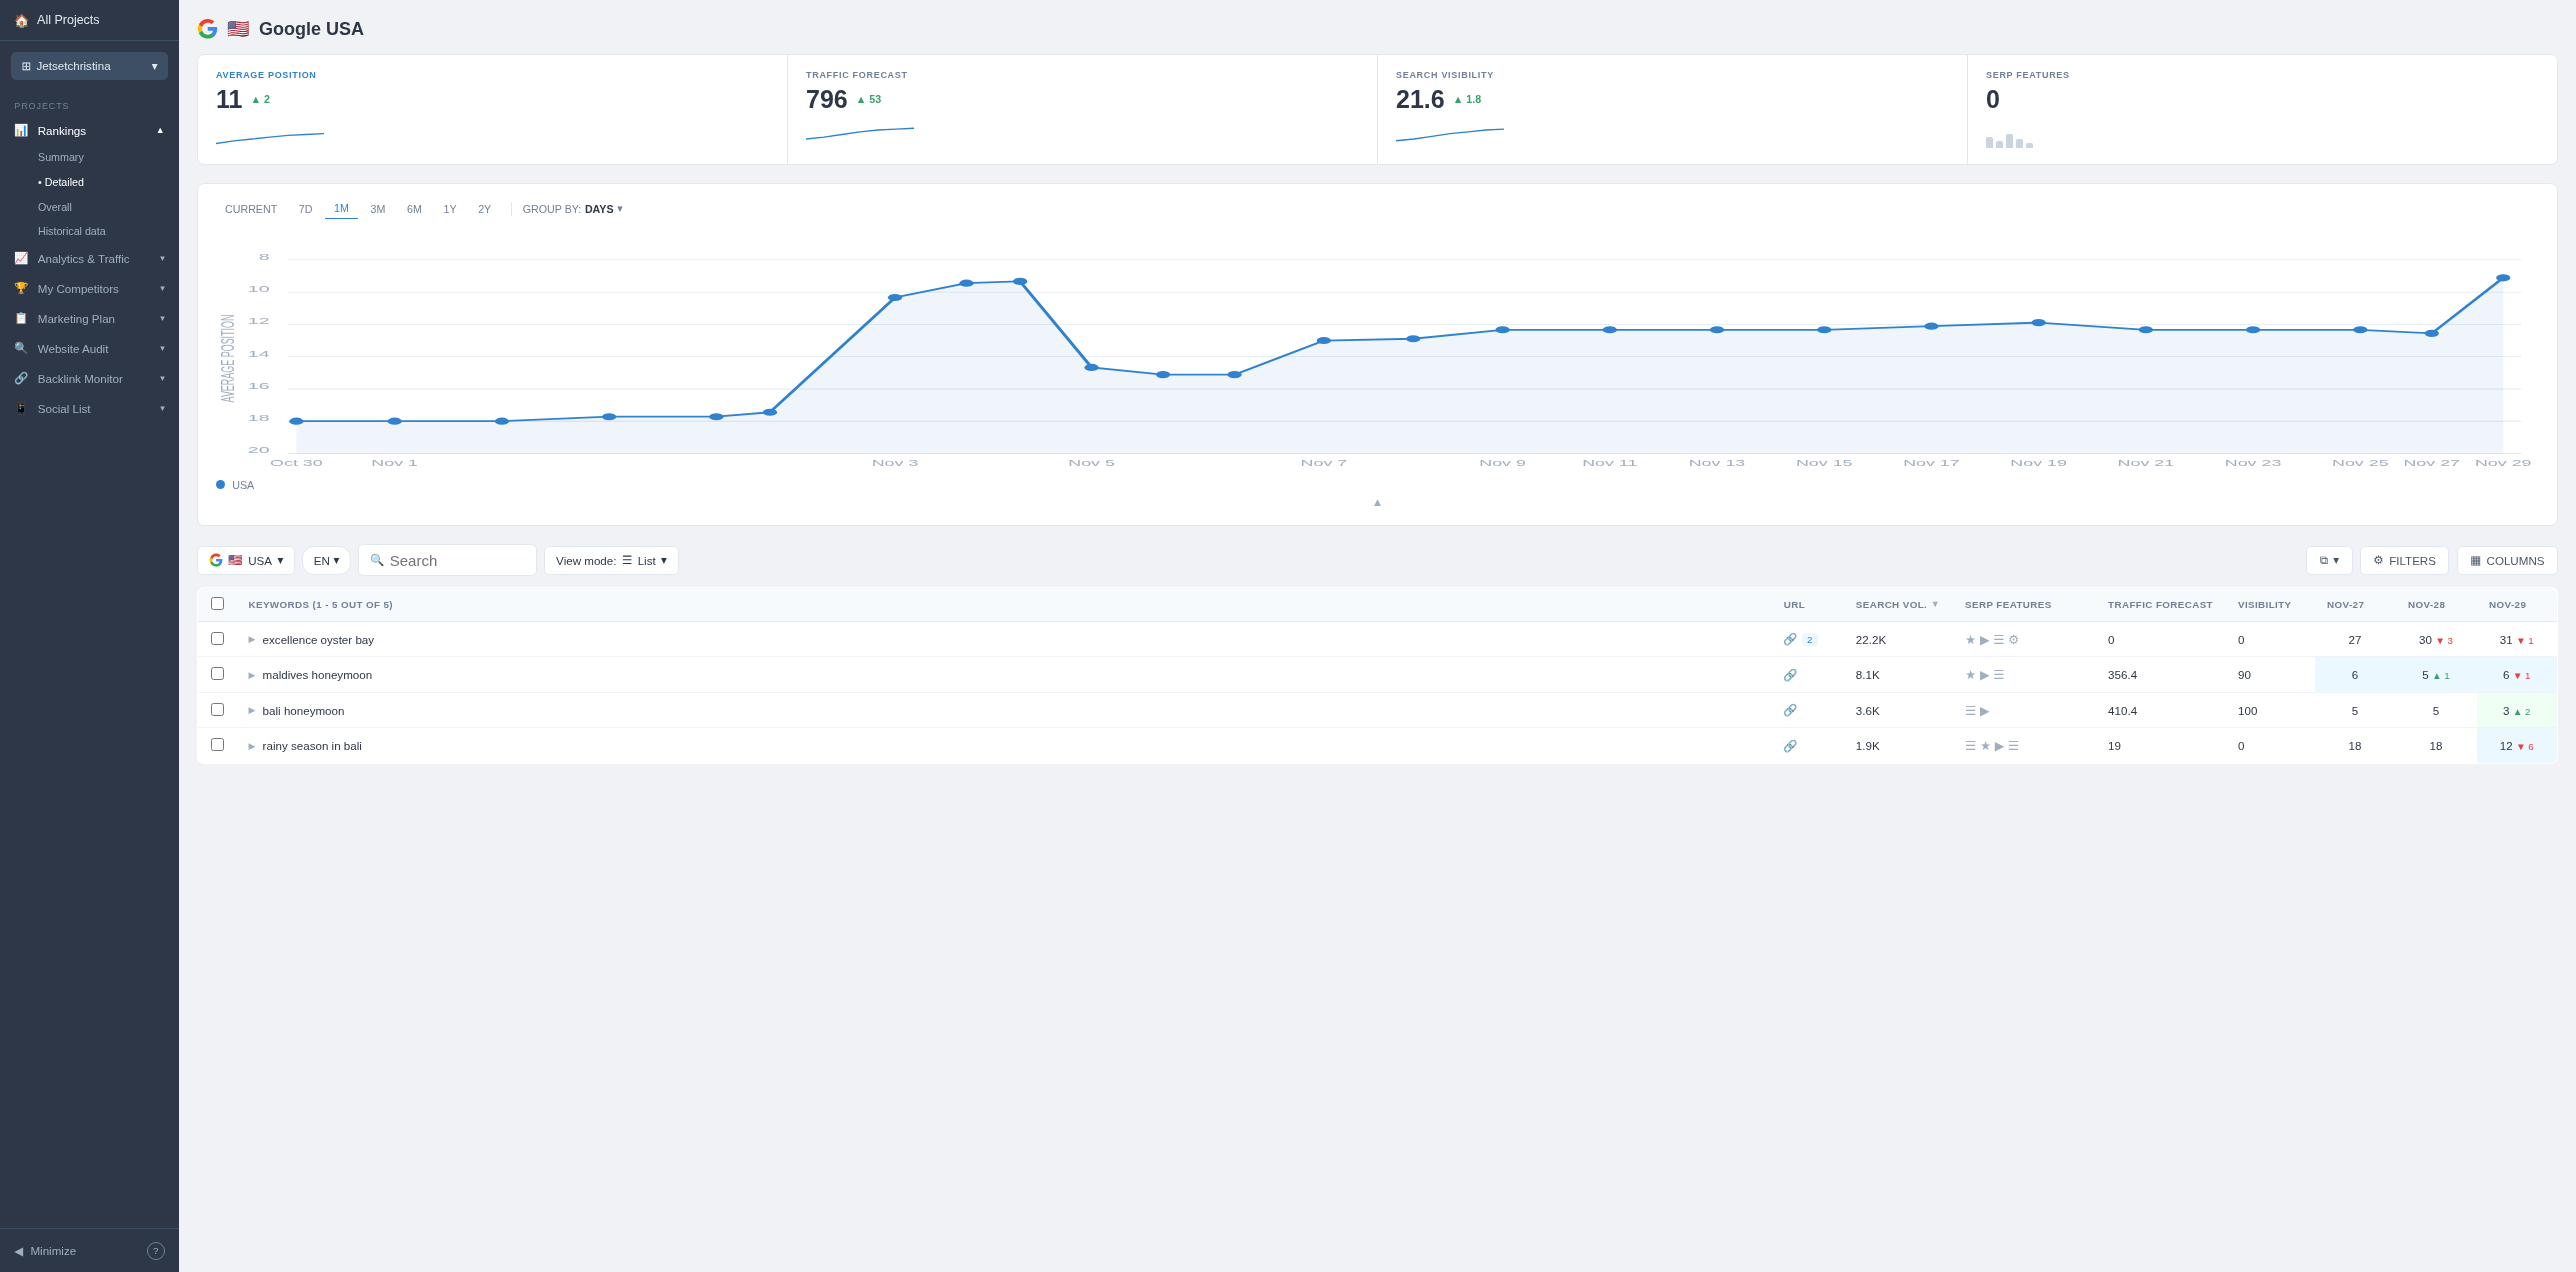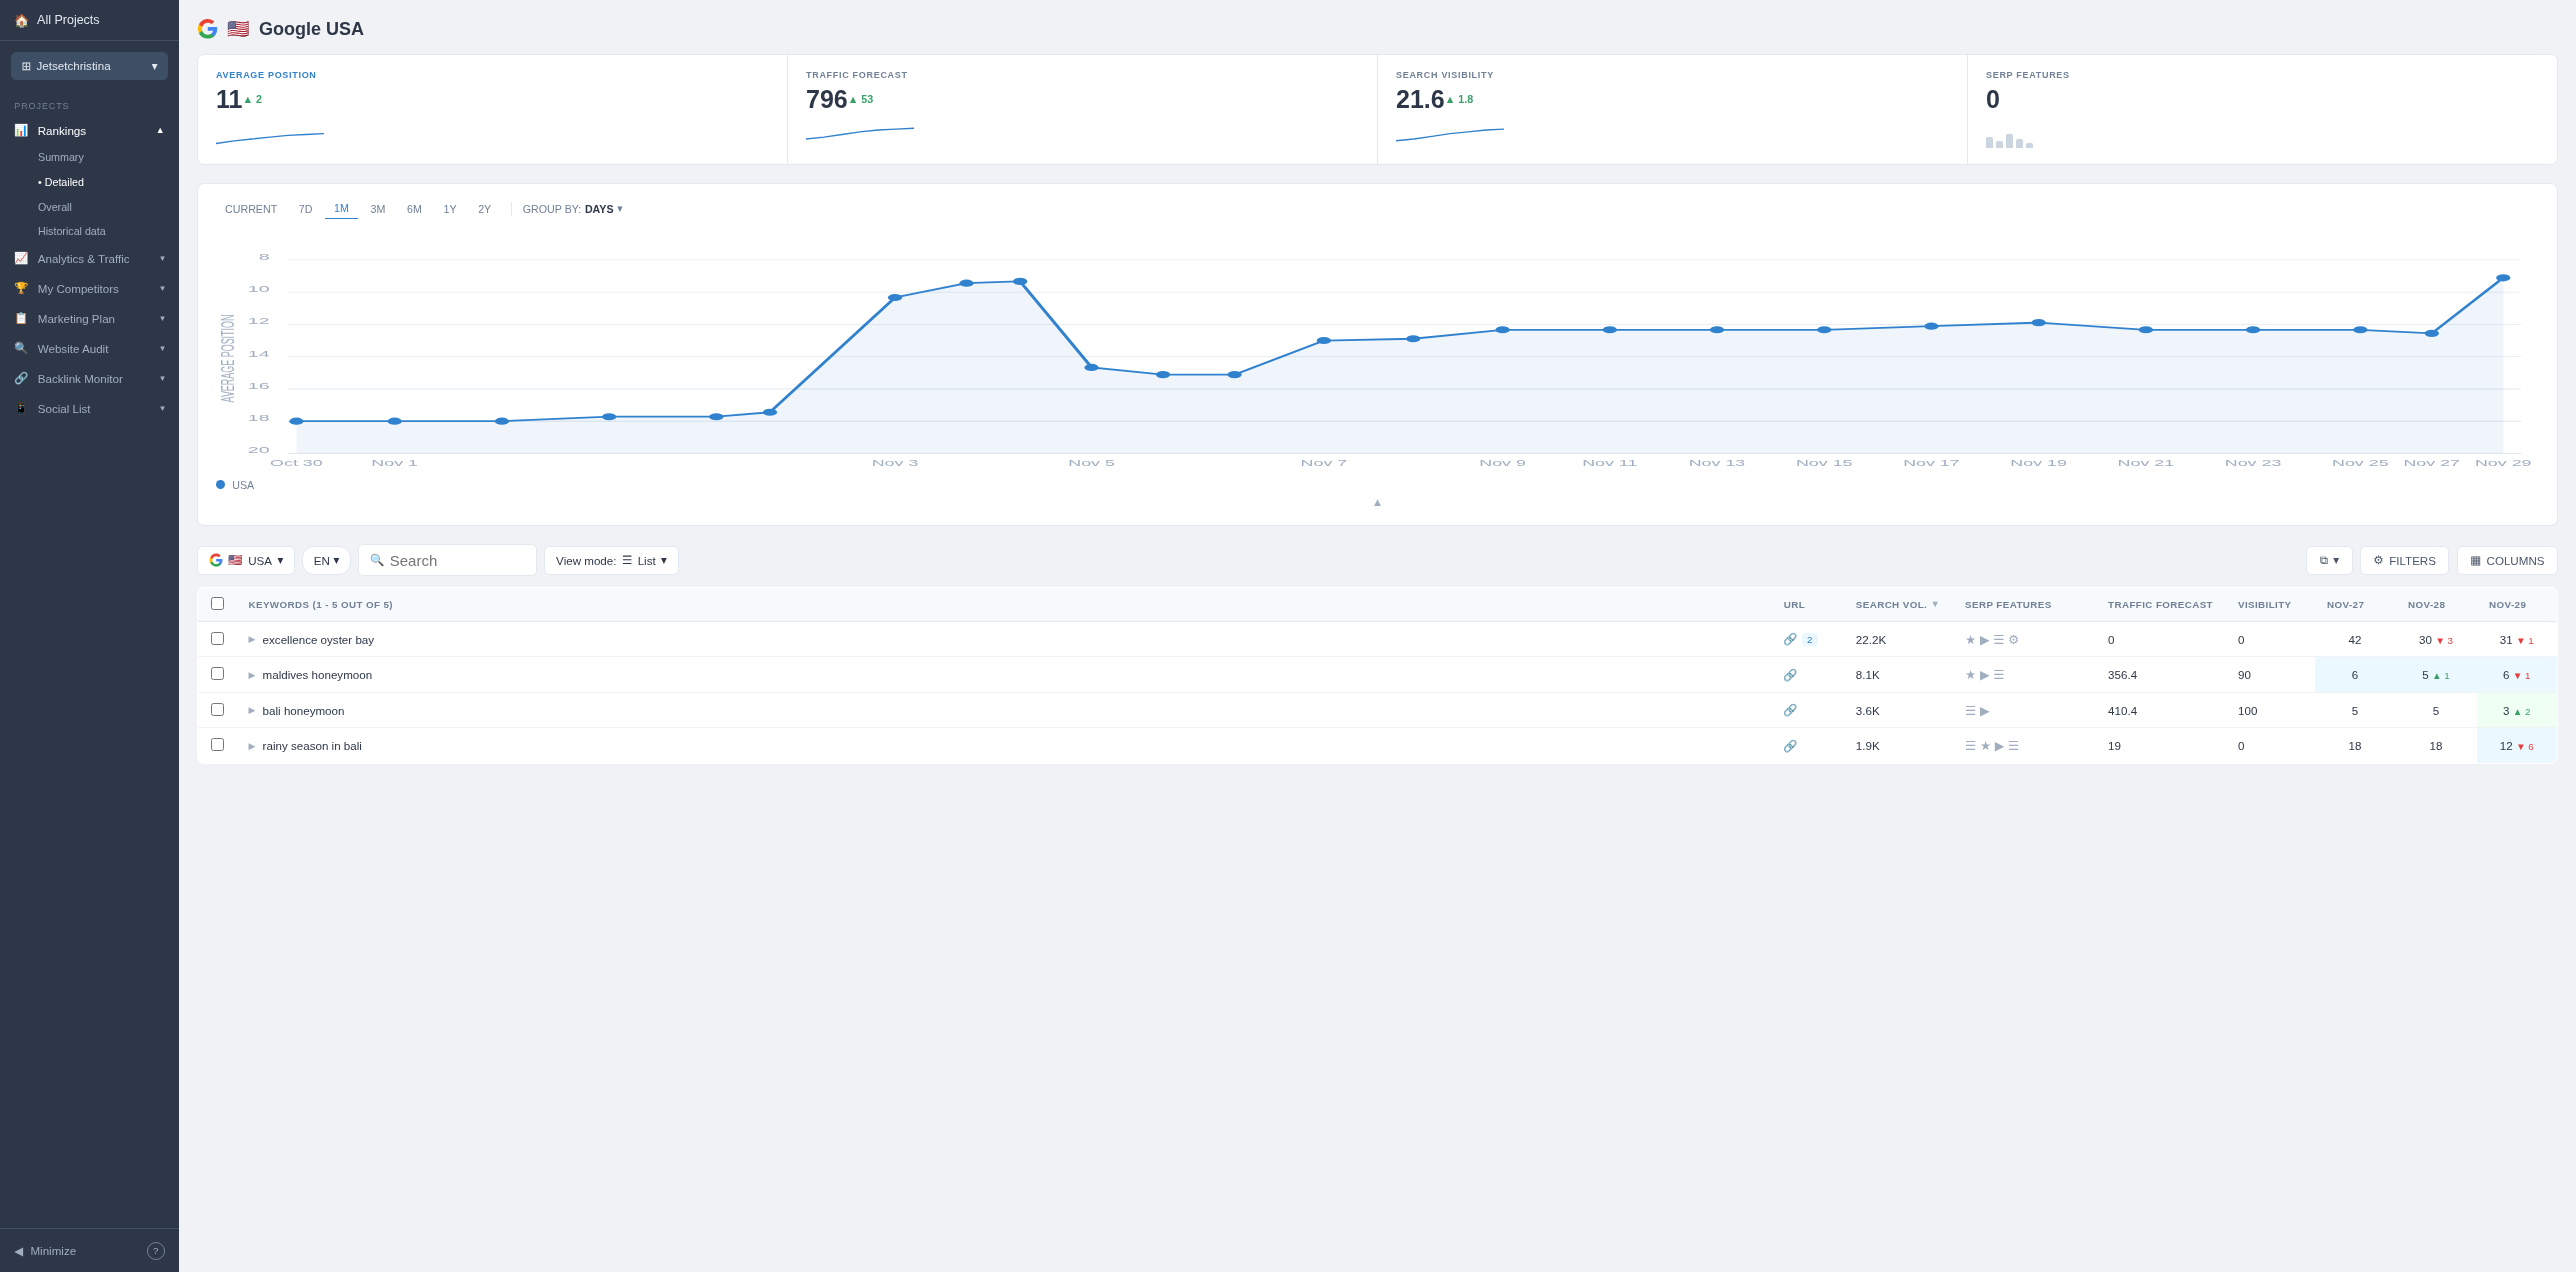--- a/index.html
+++ b/index.html
@@ -126,21 +126,21 @@
       text-transform: uppercase;
       margin-bottom: 5.4px;
     }
     .stat-label.blue { color: #3182ce; }
     .stat-value {
       font-size: 25px;
       font-weight: 700;
       color: #2d3748;
       display: flex;
       align-items: center;
-      gap: 0;
+      gap: 8px;
     }
     .stat-badge-up { font-size: 10.7px; color: #38a169; font-weight: 600; }
     .stat-sparkline {
       height: 27px;
       margin-top: 7.2px;
     }
     .stat-desc { font-size: 9.8px; color: #718096; margin-top: 5.4px; line-height: 1.4; }
     .serp-bars {
       display: flex;
       align-items: flex-end;
@@ -658,21 +658,21 @@
     <td class="col-serp">
       <div class="serp-features-icons">
                 <span style="font-size:12.5px;color:#a0aec0;">★</span>
                 <span style="font-size:12.5px;color:#a0aec0;">▶</span>
                 <span style="font-size:12.5px;color:#a0aec0;">☰</span>
                 <span style="font-size:12.5px;color:#a0aec0;">⚙</span>
               </div>
     </td>
     <td class="col-traffic">0</td>
     <td class="col-vis">0</td>
-    <td class="col-date " style="text-align:center;"><span class="num-cell">42</span></td>
+    <td class="col-date " style="text-align:center;"><span class="num-cell">27</span></td>
     <td class="col-date " style="text-align:center;">30 <span class="change-down">▼ 3</span></td>
     <td class="col-date " style="text-align:center;">31 <span class="change-down">▼ 1</span></td>
   </tr>
           <tr>
     <td class="checkbox-col">
       <input type="checkbox" style="">
     </td>
     <td class="col-keyword">
       <div class="keyword-cell">
         <span class="expand-btn">▶</span>

